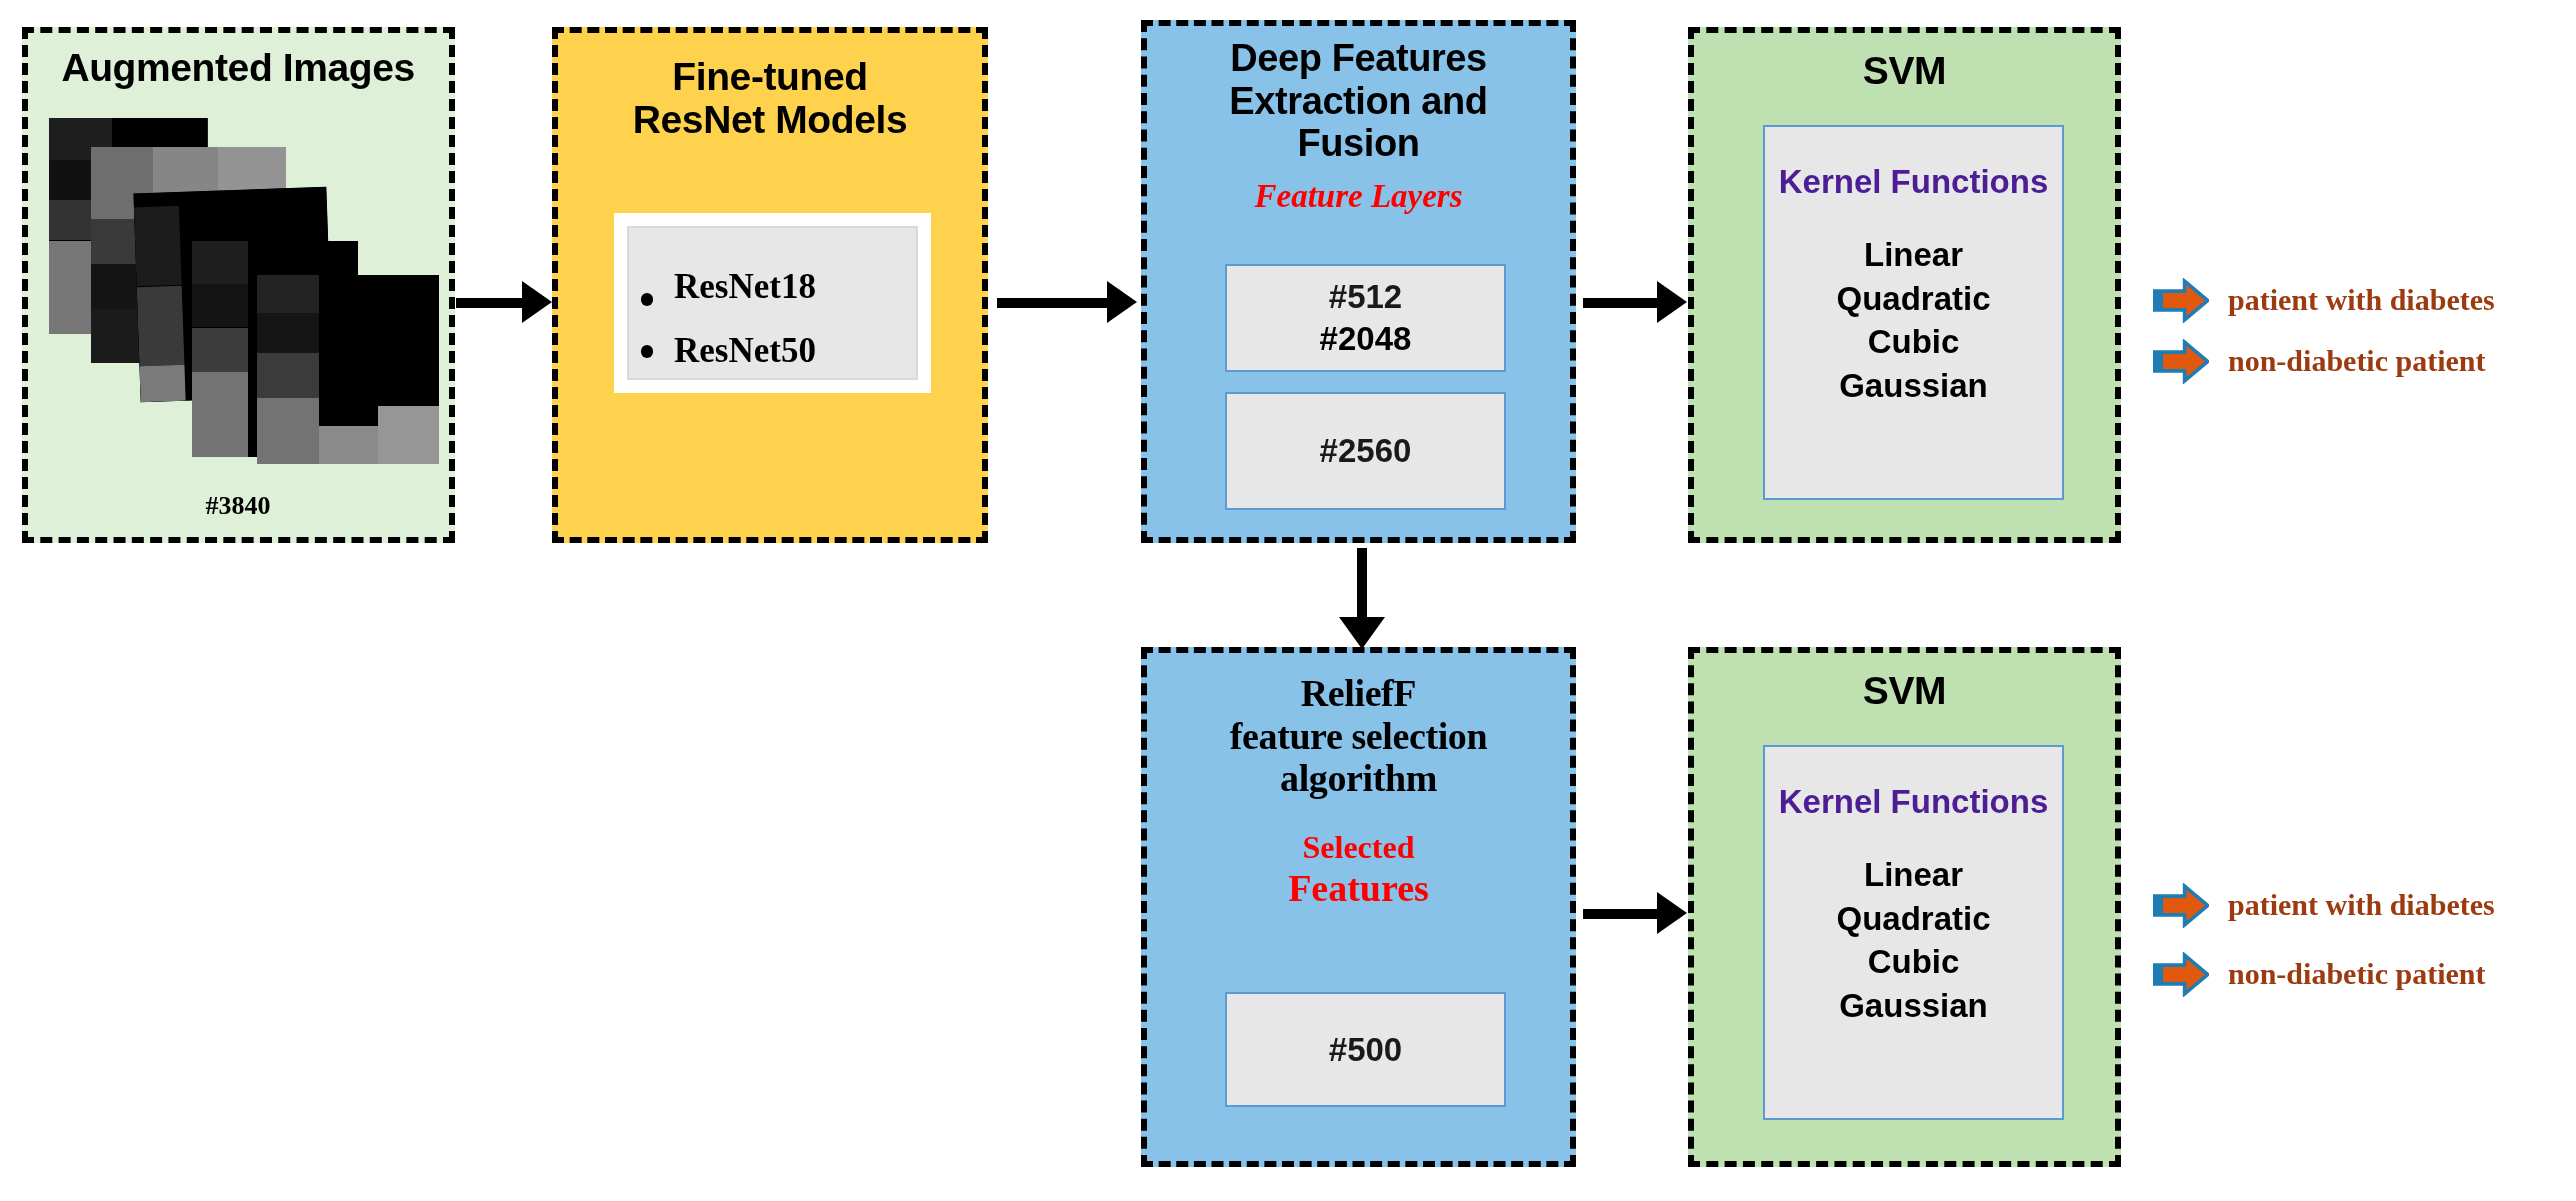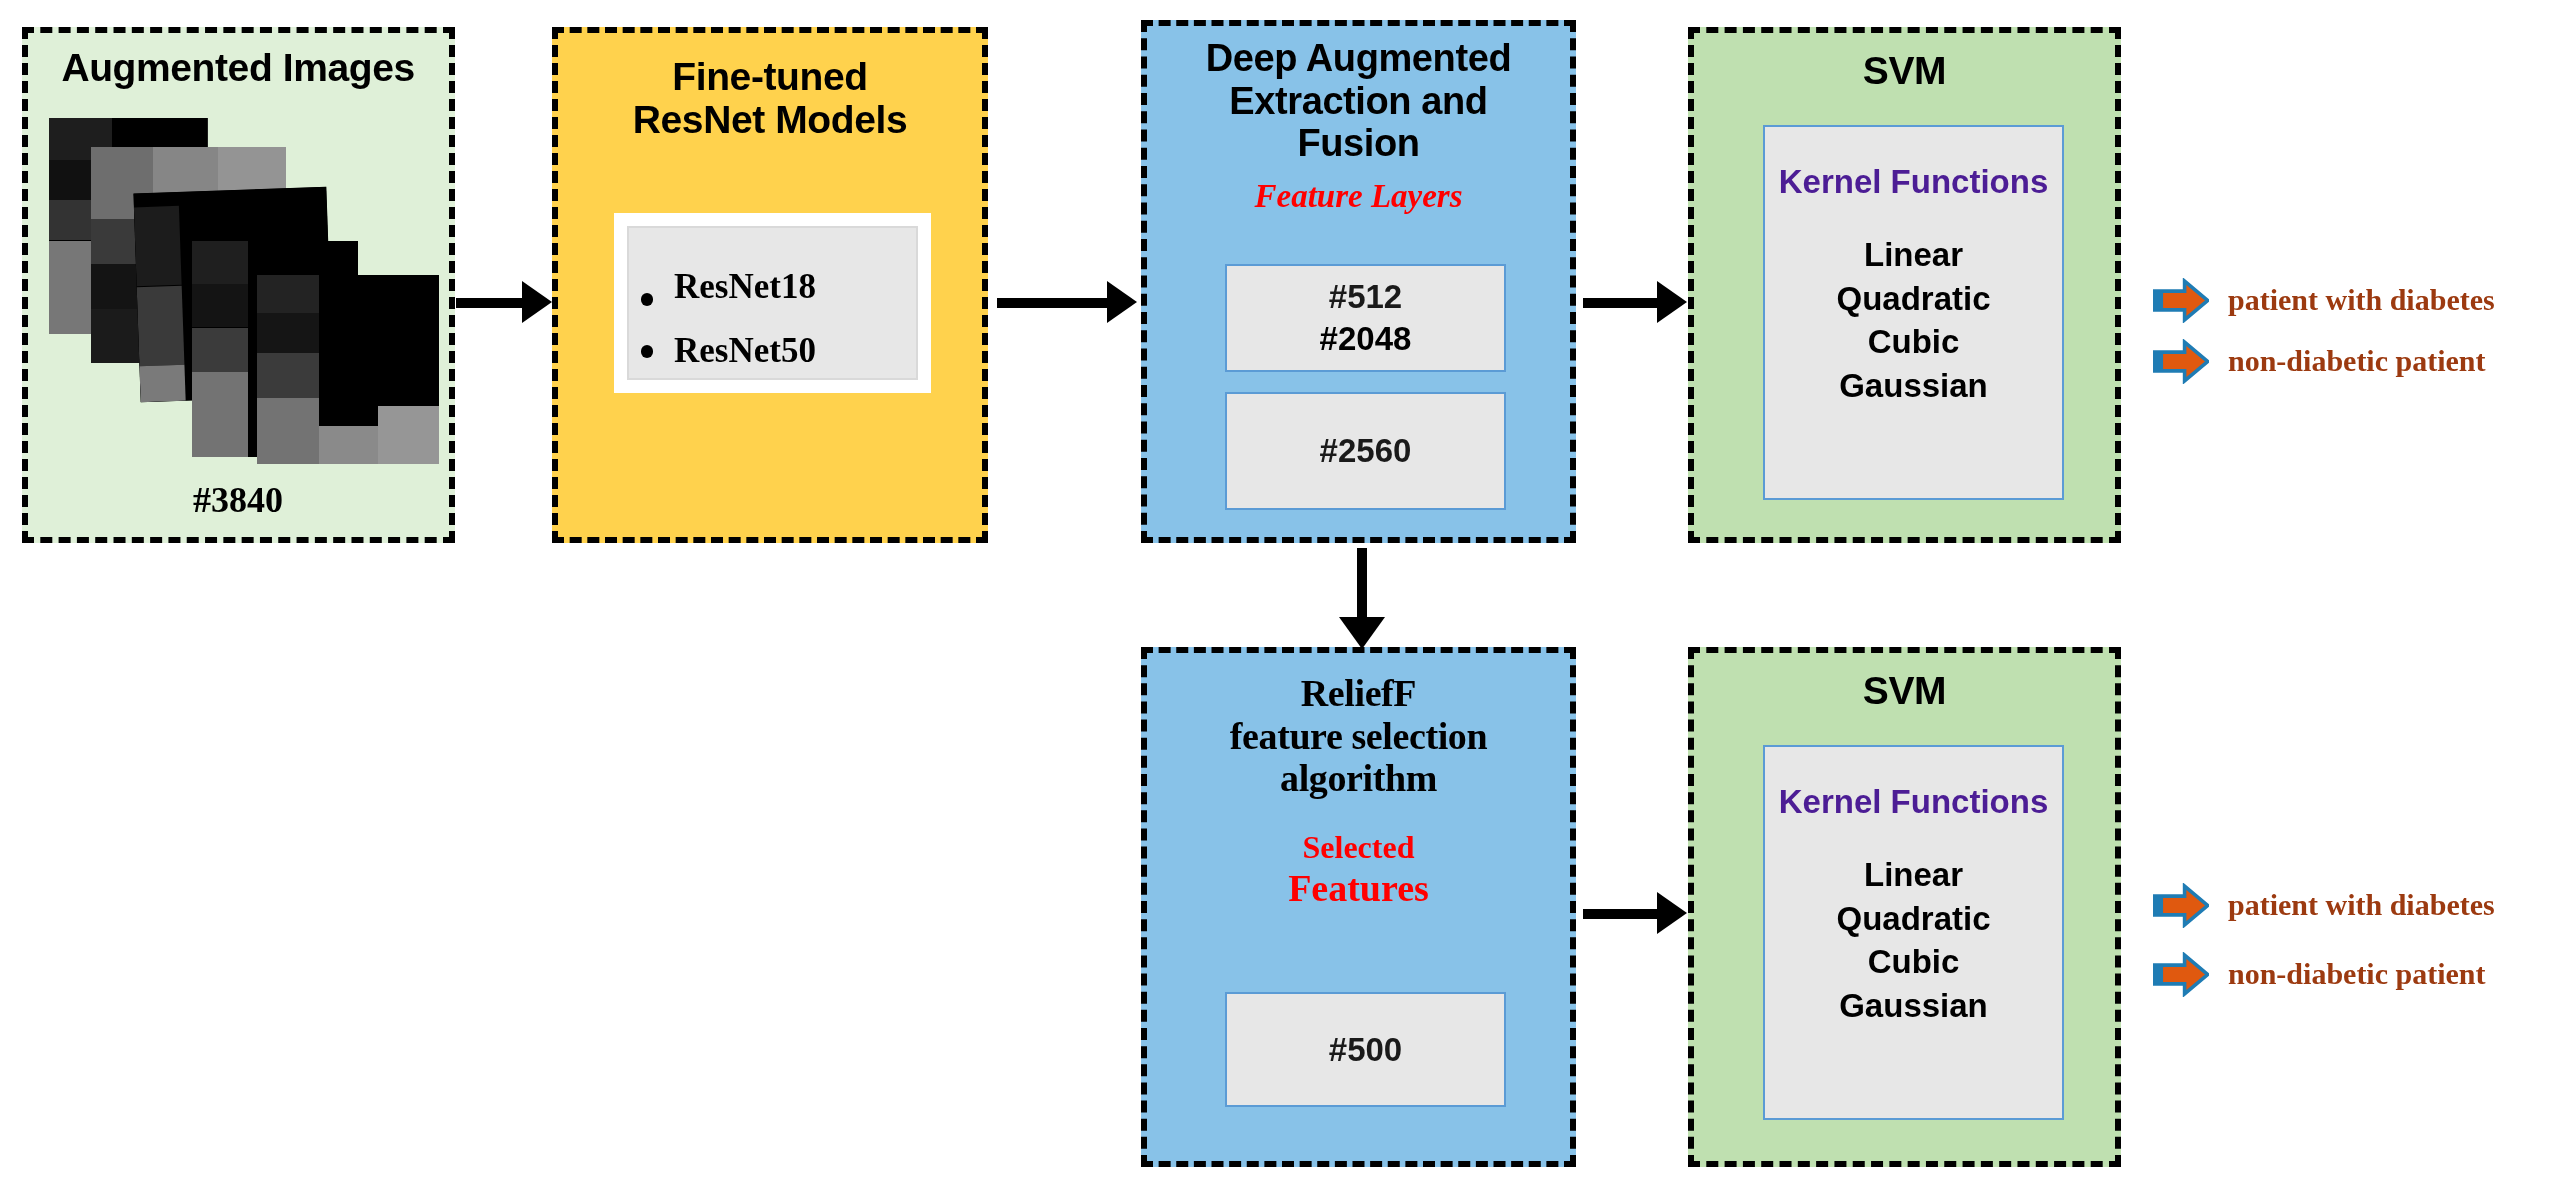--- a/index.html
+++ b/index.html
@@ -218,21 +218,21 @@
         <div class="r" style="top:38px; height:40px; background:#151515;"></div>
         <div class="r" style="top:78px;height:45px; background:#3b3b3b;"></div>
         <div class="r" style="top:123px;height:66px; background:#737373;"></div>
         <div class="c" style="left:62px; width:59px; top:0; height:151px; background:#000000;"></div>
         <div class="c" style="left:62px; width:59px; top:151px;height:38px; background:#8a8a8a;"></div>
         <div class="c" style="left:121px;width:61px; top:0;  height:131px; background:#000000;"></div>
         <div class="c" style="left:121px;width:61px; top:131px;height:58px;background:#969696;"></div>
       </div>
     </div>
 
-    <div class="count-label" style="left:0; right:0; bottom:16px; font-size:36px;">#3840</div>
+    <div class="count-label" style="left:0; right:0; bottom:16px; font-size:26px;">#3840</div>
   </div>
 
   <div class="h-arrow" style="left:456px; top:303px; width:97px;">
     <div class="shaft" style="width:71px;"></div>
     <div class="head" style="left:66px;"></div>
   </div>
 
   <div class="stage c-yellow" style="left:552px; top:27px; width:436px; height:516px;">
 
     <div class="stage-title" style="margin-top:21.6px; font-size:39px;">Fine-tuned</div>
@@ -248,21 +248,21 @@
     </div>
   </div>
 
   <div class="h-arrow" style="left:997px; top:303px; width:141px;">
     <div class="shaft" style="width:114px;"></div>
     <div class="head" style="left:110px;"></div>
   </div>
 
   <div class="stage c-blue" style="left:1141px; top:19.5px; width:435px; height:523px;">
 
-    <div class="stage-title" style="margin-top:11.5px; font-size:38px;">Deep Augmented</div>
+    <div class="stage-title" style="margin-top:11.5px; font-size:38px;">Deep Features</div>
     <div class="stage-title" style="font-size:38px;">Extraction and</div>
     <div class="stage-title" style="font-size:38px;">Fusion</div>
 
     <div class="serif-red" style="margin-top:13px; font-size:33px;font-style:italic;">Feature Layers</div>
 
     <div class="panel" style="position:absolute; left:78px; top:238px; width:281px; height:108px; display:flex; flex-direction:column; justify-content:center;">
       <div style="font-size:33px; font-weight:bold; color:#1a1a1a; line-height:1.25;">#512</div>
       <div style="font-size:33px; font-weight:bold; color:#000000; line-height:1.25;">#2048</div>
     </div>
 

